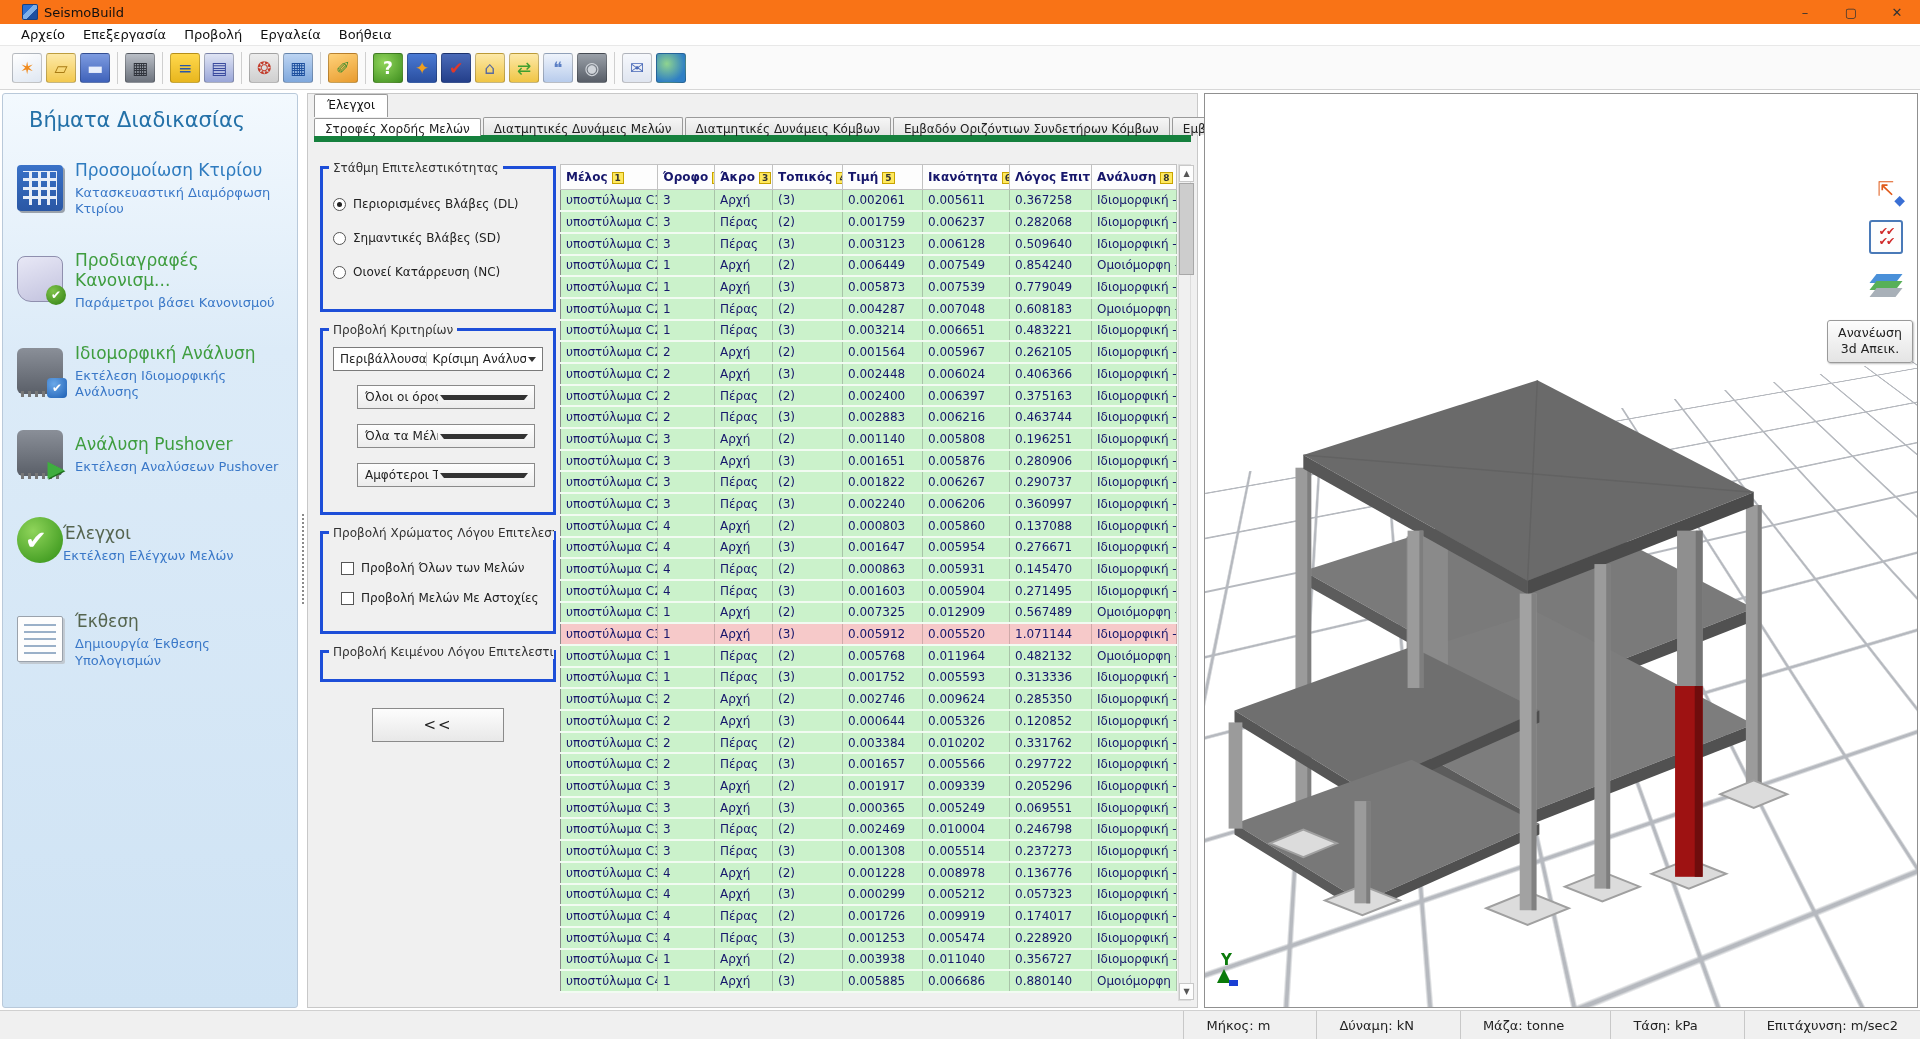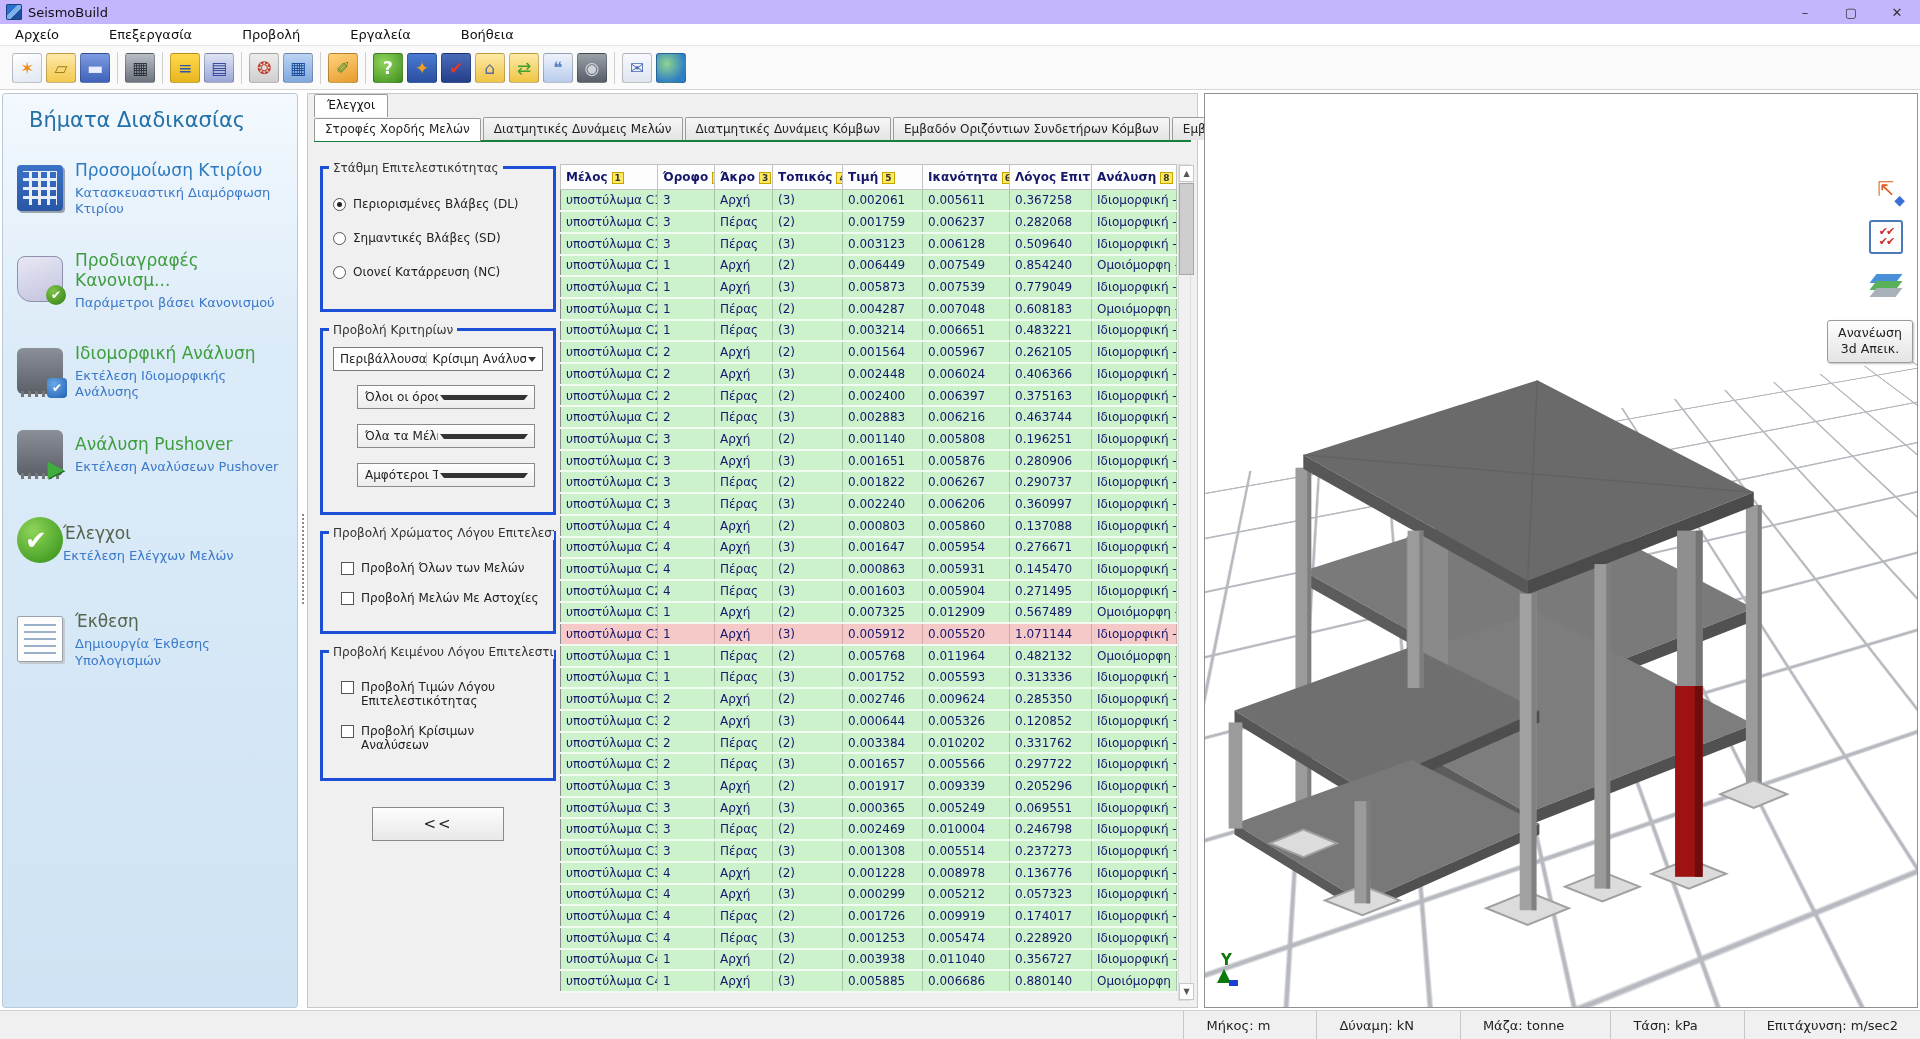--- a/index.html
+++ b/index.html
@@ -1,32 +1,32 @@
 <!DOCTYPE html>
 <html><head>
 <meta charset="utf-8">
 <style>
   * { margin:0; padding:0; box-sizing:border-box; }
   html,body { width:1920px; height:1039px; overflow:hidden; background:#fff;
     font-family:"DejaVu Sans","Liberation Sans",sans-serif; }
   #app { position:relative; width:1920px; height:1039px; background:#fff; }
 
   
-  #titlebar { height:24px; display:flex; align-items:center; background:#c4b5fd; padding-left:6px; }
+  #titlebar { height:24px; display:flex; align-items:center; background:#f97316; padding-left:22px; }
   .appico { width:16px; height:16px; margin-right:6px; border-radius:2px;
     background:linear-gradient(135deg,#2a6fd4 0 40%,#7fb0e8 40% 60%,#1d4fa0 60%);
     box-shadow:inset 0 0 0 1px #1a3f7e; }
   #titlebar .title { font-size:13px; color:#111; }
   .wbtns { margin-left:auto; display:flex; height:24px; }
   .wb { width:46px; height:24px; display:flex; align-items:center; justify-content:center;
     font-size:13px; color:#333; }
 
   
-  #menubar { height:22px; display:flex; align-items:center; background:#fff; padding-left:6px;
-    border-bottom:1px solid #e8e8e8;gap:32px; }
+  #menubar { height:22px; display:flex; align-items:center; background:#fff; padding-left:12px;
+    border-bottom:1px solid #e8e8e8; }
   .menuitem { font-size:13px; color:#111; padding:2px 9px; }
 
   
   #toolbar { height:44px; display:flex; align-items:center; background:#fafafa;
     border-bottom:1px solid #d7d7d7; padding-left:10px; }
   .tbtn { width:30px; height:30px; margin:0 2px; border-radius:3px; display:flex; align-items:center;
     justify-content:center; font-size:17px; border:1px solid rgba(0,0,0,.22); }
   .sep { width:1px; height:32px; margin:0 5px; border:none; border-radius:0;
     background:#cfcfcf; }
   .i-new  { background:linear-gradient(160deg,#ffffff,#dfe7f2); color:#f08b1e; }
@@ -87,21 +87,21 @@
   #vsplit { width:9px; position:relative; }
   #vsplit::after { content:""; position:absolute; left:4px; top:46%; height:90px;
     border-left:2px dotted #8a8a8a; }
 
   
   #center { width:891px; position:relative; background:#f0f0f0; border:1px solid #c8c8c8; margin:2px 0; }
   .tabrow { position:absolute; top:0; left:6px; height:23px; display:flex; }
   .mtab { background:#fff; border:1px solid #9a9a9a; border-bottom:none; border-radius:2px 2px 0 0;
     font-size:12px; padding:3px 12px; color:#111; }
   .subtabs { position:absolute; top:23px; left:6px; right:6px; height:25px; display:flex;
-    border-bottom:2px solid #15803d; }
+    border-bottom:7px solid #15803d; }
   .stab { font-size:12px; color:#222; padding:4px 10px; border:1px solid #9a9a9a; border-bottom:none;
     border-radius:2px 2px 0 0; background:linear-gradient(180deg,#f6f6f6,#e4e4e4); margin-right:2px;
     white-space:nowrap; }
   .stab.active { background:#fff; position:relative; top:1px; padding-top:3px; z-index:2; }
 
   
   #filters { position:absolute; left:12px; top:72px; width:236px; font-size:12px; color:#222; }
   .group { border:3px solid #1d4ed8; position:relative; padding:16px 10px 10px; margin-bottom:16px; }
   .gtitle { position:absolute; top:-8px; left:6px; background:#f0f0f0; padding:0 4px; color:#333;
     white-space:nowrap; max-width:225px; overflow:hidden; }
@@ -405,32 +405,20 @@
 
               <div class="check">
                 <span class="cbox"></span>
                 <span>Προβολή Μελών Με Αστοχίες</span>
               </div>
             </div>
         </div>
 
         <div class="group">
           <div class="gtitle">Προβολή Κειμένου Λόγου Επιτελεστικότητας</div>
-          <div>
-
-              <div class="check">
-                <span class="cbox"></span>
-                <span>Προβολή Τιμών Λόγου Επιτελεστικότητας</span>
-              </div>
-
-              <div class="check">
-                <span class="cbox"></span>
-                <span>Προβολή Κρίσιμων Αναλύσεων</span>
-              </div>
-            </div>
         </div>
 
         <div class="collapsebtn">&lt;&lt;</div>
       </div>
 
       <div id="tablewrap">
         <table id="gridtbl">
           <colgroup>
             <col style="width:97px">
               <col style="width:57px">

